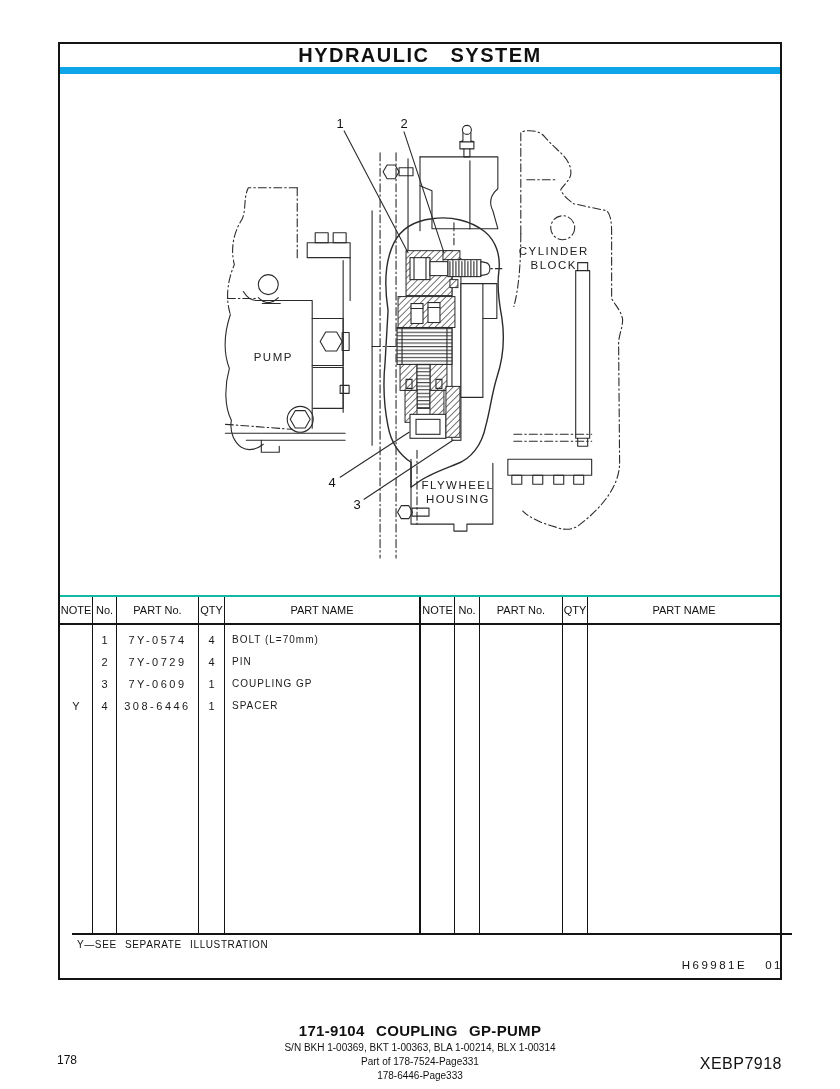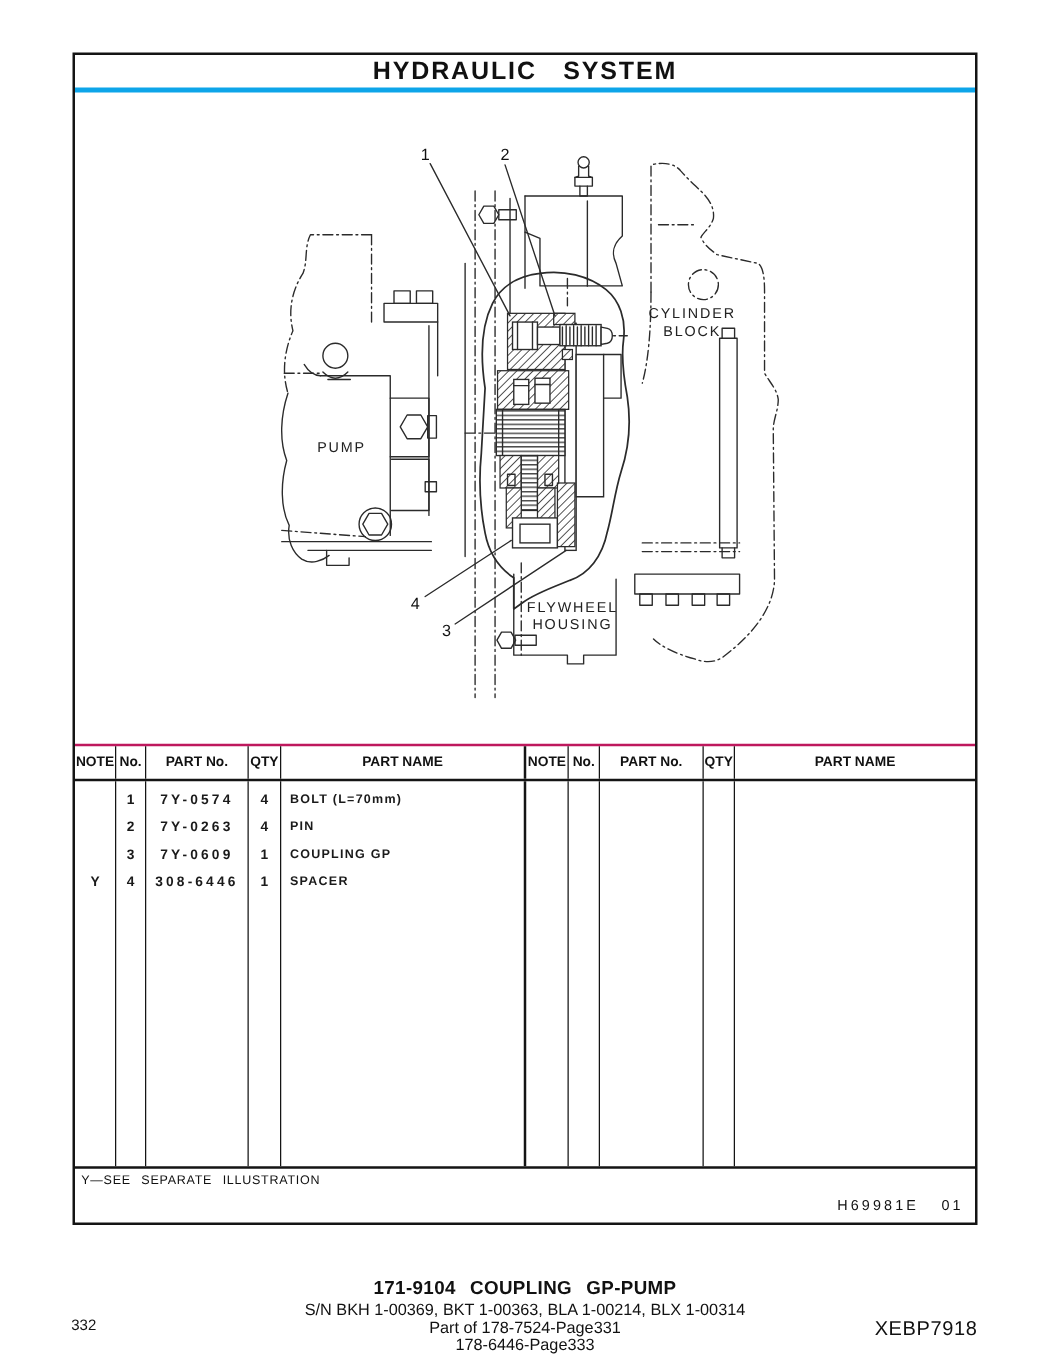--- a/index.html
+++ b/index.html
@@ -7,30 +7,29 @@
   .page {
     position:relative; width:840px; height:1089px; background:#fff;
     font-family:"Liberation Sans", sans-serif; color:#1a1a1a; overflow:hidden;
   }
   .main-box {
     position:absolute; left:58px; top:42px; width:724px; height:938px;
     border:2px solid #141414;
   }
   .title-bar {
     position:absolute; left:0; top:0; width:100%; height:30px;
-    border-bottom:4px solid #0ea5e9; display:flex; align-items:center; justify-content:center;
+    border-bottom:7px solid #0ea5e9; display:flex; align-items:center; justify-content:center;
     font-size:20px; font-weight:bold; letter-spacing:1.5px; word-spacing:14px; color:#111;
   }
   .diagram { position:absolute; left:0; top:30px; width:720px; height:521px; }
 
   
   .ptable {
     position:absolute; left:0; top:551px; width:720px; height:248px;
-    border-top:2px solid #be185d;
-    font-weight:bold;
+    border-top:2px solid #14b8a6;
   }
   .thead, .tbody {
     display:grid;
     grid-template-columns:33px 24px 82px 26px 196px 34px 25px 83px 25px 1fr;
   }
   .thead { height:28px; border-bottom:2px solid #141414; }
   .th {
     border-right:1px solid #141414; display:flex; align-items:center; justify-content:center;
     font-size:11px; color:#111; white-space:nowrap; overflow:hidden;
   }
@@ -39,37 +38,37 @@
   .tbody { height:308px; }
   .col { border-right:1px solid #141414; padding-top:4px; }
   .col.mid { border-right:2px solid #141414; }
   .col.last { border-right:none; }
   .cell { height:22px; line-height:22px; font-size:11px; text-align:center; white-space:nowrap; }
   .cell.left { text-align:left; padding-left:7px; font-size:10px; }
   .pn { letter-spacing:2.5px; }
   .nm { letter-spacing:1px; }
 
   .footrow {
-    position:absolute; left:0; top:889px; width:720px; height:45px;
+    position:absolute; left:12px; top:889px; width:720px; height:45px;
     border-top:2px solid #141414;
   }
   .footnote {
     position:absolute; left:5px; top:4px; font-size:10px;
     letter-spacing:0.6px; word-spacing:5px; color:#111;
   }
   .revision {
     position:absolute; right:9px; bottom:7px; font-size:11.5px;
     letter-spacing:2.5px; color:#111;padding-left:40px;
   }
   .revision .rev-no { margin-left:18px; }
 
   
   .caption { position:absolute; left:0; top:984px; width:100%; text-align:center; color:#111; }
   .cap-title { font-size:15px; font-weight:bold; letter-spacing:0.3px; word-spacing:7px; margin-bottom:2px;margin-top:38px; }
-  .cap-line { font-size:13px; line-height:14px; }
+  .cap-line { font-size:10px; line-height:14px; }
 
   .page-num  { position:absolute; left:57px;  top:1053px; font-size:12px; color:#111; }
   .doc-code  { position:absolute; right:58px; top:1055px; font-size:16px; color:#111; letter-spacing:0.5px; }
 
   
   .s  { fill:none; stroke:#2b2b2b; stroke-width:1.1; stroke-linecap:round; stroke-linejoin:round; }
   .sw { fill:none; stroke:#2b2b2b; stroke-width:1.4; stroke-linecap:round; stroke-linejoin:round; }
   .dd { stroke-dasharray:8 3 1.5 3; }
   .fw { fill:#ffffff; stroke:#2b2b2b; stroke-width:1.1; }
   .fh { fill:url(#hatch); stroke:#2b2b2b; stroke-width:1; }
@@ -245,21 +244,21 @@
           <div class="cell">Y</div>
         </div>
         <div class="col">
           <div class="cell">1</div>
           <div class="cell">2</div>
           <div class="cell">3</div>
           <div class="cell">4</div>
         </div>
         <div class="col">
           <div class="cell pn">7Y-0574</div>
-          <div class="cell pn">7Y-0263</div>
+          <div class="cell pn">7Y-0729</div>
           <div class="cell pn">7Y-0609</div>
           <div class="cell pn">308-6446</div>
         </div>
         <div class="col">
           <div class="cell">4</div>
           <div class="cell">4</div>
           <div class="cell">1</div>
           <div class="cell">1</div>
         </div>
         <div class="col mid">
@@ -284,15 +283,15 @@
     </div>
   </div>
 
   <div class="caption">
     <div class="cap-title">171-9104 COUPLING GP-PUMP</div>
     <div class="cap-line">S/N BKH 1-00369, BKT 1-00363, BLA 1-00214, BLX 1-00314</div>
     <div class="cap-line">Part of 178-7524-Page331</div>
     <div class="cap-line">178-6446-Page333</div>
   </div>
 
-  <div class="page-num">332</div>
+  <div class="page-num">178</div>
   <div class="doc-code">XEBP7918</div>
 </div>
 
 </body></html>

